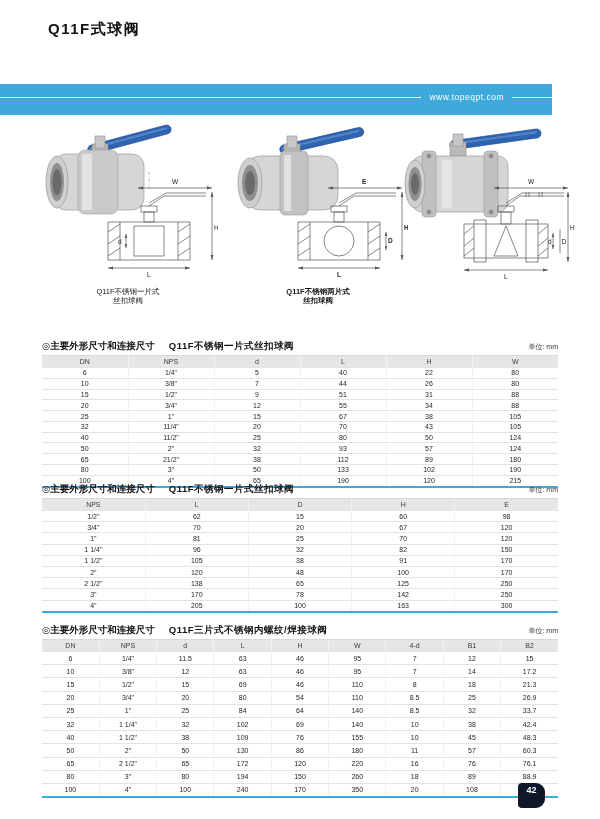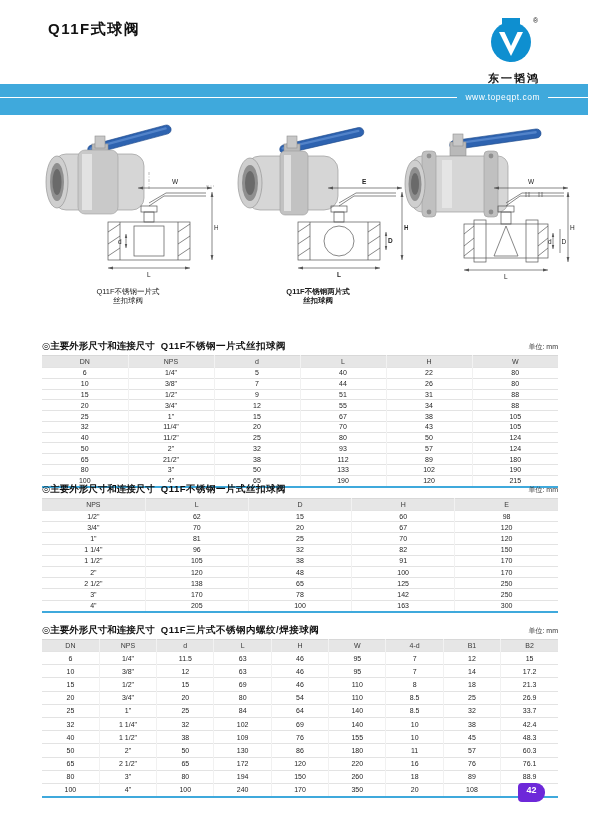--- a/index.html
+++ b/index.html
@@ -8,80 +8,70 @@
     font-family:"Liberation Sans","DejaVu Sans",sans-serif; overflow:hidden;
   }
   
   .page-title {
     position:absolute; left:48px; top:20px; font-size:15px; font-weight:bold;
     color:#111; letter-spacing:1.5px;
   }
   .logo-block { position:absolute; top:12px; right:34px; width:104px; text-align:center; }
   .logo-brand { font-size:11px; font-weight:bold; color:#111; letter-spacing:2px; margin-top:1px; }
   
-  .banner { position:absolute; left:0; top:84px; width:552px; height:31px; background:#3FA9DC;padding-left:36px; }
+  .banner { position:absolute; left:0; top:84px; width:552px; height:31px; background:#3FA9DC; }
   .banner-line { position:absolute; left:0; top:13px; width:100%; height:1px; background:#ffffff; }
   .banner-site {
     position:absolute; top:8px; right:40px; background:#3FA9DC; color:#ffffff;
     font-size:8.5px; padding:0 8px; letter-spacing:0.5px;
   }
   
   .product { position:absolute; top:120px; width:180px; height:188px; }
   .product svg { display:block; }
   .product-caption {
     position:absolute; left:0; bottom:2px; width:100%; text-align:center;
     font-size:7.5px; line-height:1.3; color:#1a1a1a;
   }
   
   .tsec { position:absolute; left:42px; width:516px; }
   .tsec-head { display:flex; align-items:baseline; margin-bottom:2px; }
   .tsec-title { font-size:9.5px; font-weight:bold; color:#111;margin-top:24px; }
-  .tsec-product { font-size:9.5px; font-weight:bold; color:#111; margin-left:6px; letter-spacing:0.5px; }
+  .tsec-product { font-size:9.5px; font-weight:bold; color:#111; margin-left:14px; letter-spacing:0.5px; }
   .tsec-unit { margin-left:auto; font-size:7px; color:#333; }
   table.dim { width:516px; border-collapse:collapse; table-layout:fixed; }
   table.dim th {
     background:#e6e6e6; color:#3a3a3a; font-size:7px; font-weight:normal;
     padding:2px 0; border-right:1px solid #f2f2f2; border-top:1px solid #d8d8d8;
   }
   table.dim td {
     text-align:center; font-size:7px; color:#262626;
     border-top:1px solid #e3e3e3; border-right:1px solid #f1f1f1;
   }
   table.dim th:last-child, table.dim td:last-child { border-right:none; }
   table.dim { border-bottom:2px solid #3FA9DC; }
   .rows-compact td { padding:1.4px 0; }
   .rows-mid td     { padding:1.6px 0; }
   .rows-tall td    { padding:2.6px 0; }
   
   .page-badge {
-    position:absolute; top:783px; left:518px; width:27px; height:19px;
-    background:#6d28d9; border-radius:4px 9px 9px 4px; color:#fff;
+    position:absolute; top:783px; left:518px; width:27px; height:25px;
+    background:#0f172a; border-radius:4px 9px 9px 4px; color:#fff;
     font-size:9px; font-weight:bold; text-align:center; line-height:15px;
   }
   .dimtext { font-size:6.5px; fill:#222; font-family:"Liberation Sans",sans-serif; }
   .dimline { stroke:#555; stroke-width:0.7; fill:none; }
   .dimthin { stroke:#777; stroke-width:0.5; fill:none; stroke-dasharray:3 1.6 0.8 1.6; }
 </style>
 </head>
 <body>
 
 <div class="page">
 
   <div class="page-title">Q11F式球阀</div>
 
-  <div class="logo-block">
-    <svg width="58" height="54" viewBox="0 0 58 54">
-      <circle cx="26" cy="30" r="20" fill="#0E8FD0"></circle>
-      <rect x="17" y="6" width="18" height="7" fill="#0E8FD0"></rect>
-      <rect x="23" y="6" width="6" height="14" fill="#0E8FD0"></rect>
-      <path d="M14 20 L26 44 L38 20 L32.5 20 L26 34 L19.5 20 Z" fill="#ffffff"></path>
-      <text x="48" y="11" font-size="7" fill="#111">®</text>
-    </svg>
-    <div class="logo-brand">东一韬鸿</div>
-  </div>
 
   <div class="banner">
     <div class="banner-line"></div>
     <span class="banner-site">www.topeqpt.com</span>
   </div>
 
   <div class="product" style="left:38px;">
     <svg width="180" height="164" viewBox="0 0 180 164">
 
       <g>

